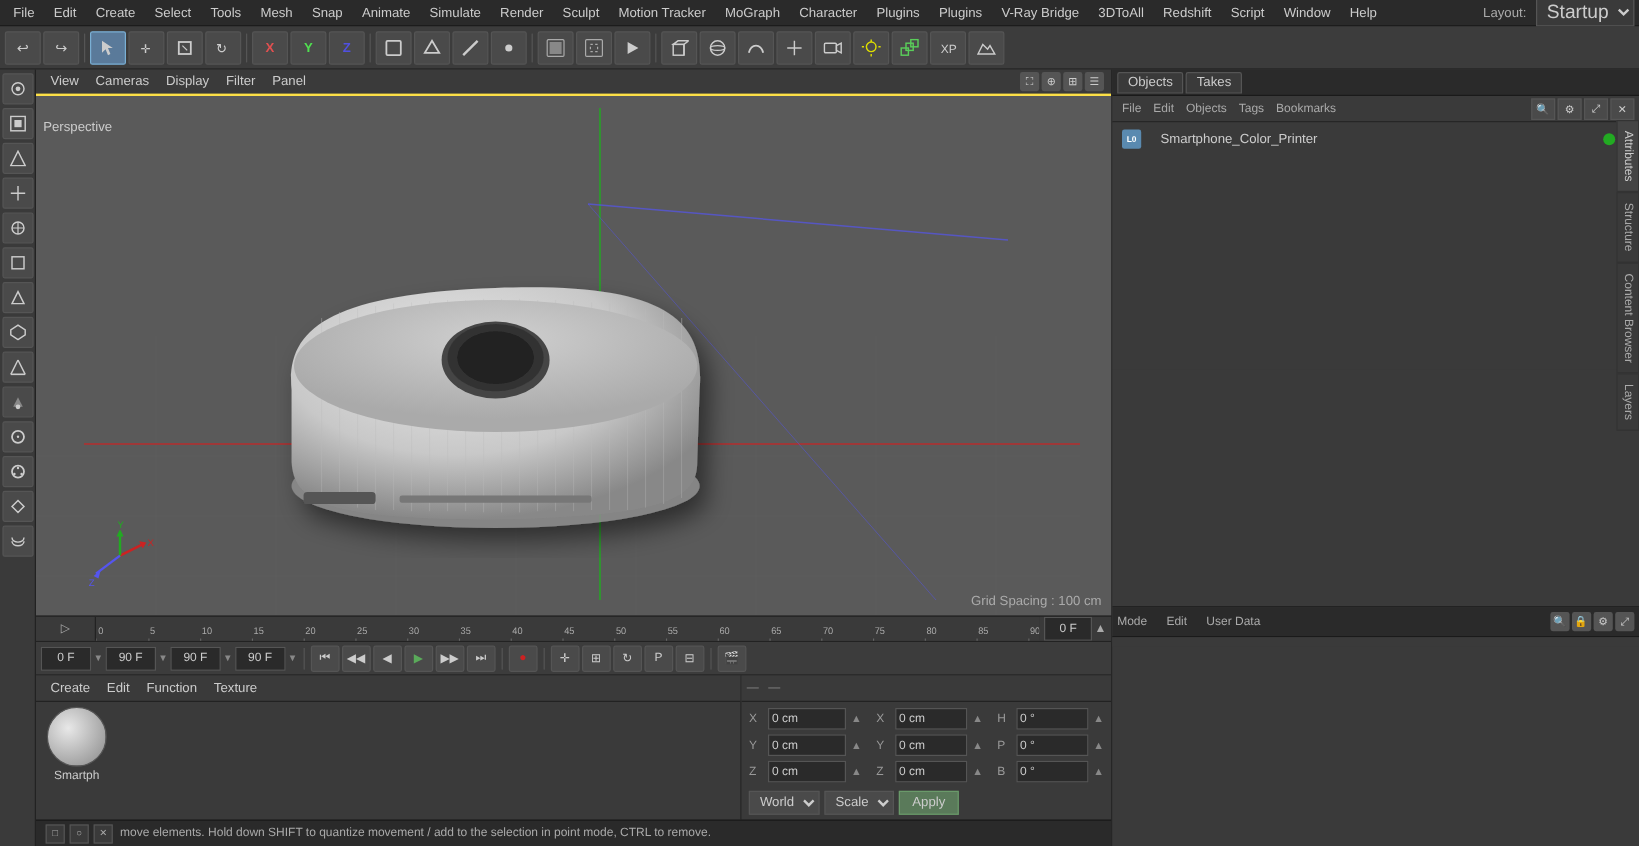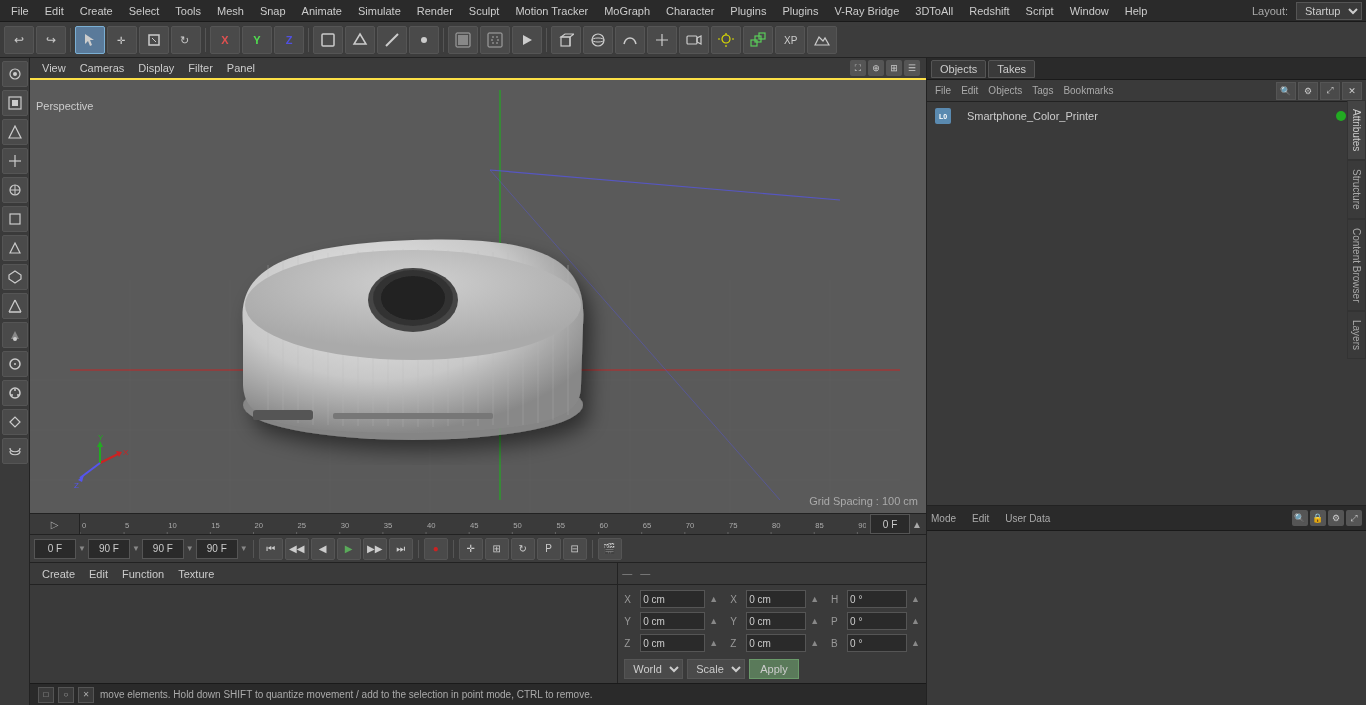--- a/index.html
+++ b/index.html
@@ -1,21 +1,21 @@
 <!DOCTYPE html>
 <html><head>
   <meta charset="utf-8">
   <style>
     * { margin: 0; padding: 0; box-sizing: border-box; }
     body { width: 1366px; height: 705px; overflow: hidden; background: #3a3a3a; font-family: Arial, sans-serif; font-size: 11px; color: #ccc; }
 
     
     #menu-bar { display: flex; align-items: center; height: 22px; background: #2a2a2a; border-bottom: 1px solid #1a1a1a; padding: 0 4px; gap: 2px; }
     .menu-item { padding: 2px 7px; cursor: pointer; color: #ccc; font-size: 11px; white-space: nowrap; }
-    #layout-select { background: #3a3a3a; color: #ccc; border: 1px solid #555; font-size: 11px; padding: 1px 4px; margin-left: 4px; }
+    #layout-select { background: #3a3a3a; color: #ccc; border: 1px solid #555; font-size: 16px; padding: 1px 4px; margin-left: 4px; }
     #layout-label { color: #aaa; font-size: 11px; margin-left: auto; display: flex; align-items: center; gap: 4px; }
 
     
     #toolbar { display: flex; align-items: center; height: 36px; background: #3c3c3c; border-bottom: 1px solid #222; padding: 0 4px; gap: 2px; }
     .tb-btn { width: 30px; height: 28px; background: #4a4a4a; border: 1px solid #555; border-radius: 2px; display: flex; align-items: center; justify-content: center; cursor: pointer; color: #ccc; font-size: 12px; }
     .tb-sep { width: 1px; height: 24px; background: #555; margin: 0 2px; }
     .tb-btn.active { background: #5a7a9a; border-color: #7aafd4; }
 
     
     #left-sidebar { width: 30px; background: #3a3a3a; border-right: 1px solid #222; display: flex; flex-direction: column; align-items: center; padding: 2px 0; gap: 1px; }
@@ -574,20 +574,26 @@
 
       <div id="bottom-area">
 
         <div id="material-panel">
           <div id="mat-menubar">
             <span class="mat-menu">Create</span>
             <span class="mat-menu">Edit</span>
             <span class="mat-menu">Function</span>
             <span class="mat-menu">Texture</span>
           </div>
+          <div id="mat-content">
+            <div class="mat-swatch">
+              <div class="mat-ball"></div>
+              <div class="mat-label">Smartph</div>
+            </div>
+          </div>
         </div>
 
         <div id="attr-panel">
           <div style="display:flex;height:22px;background:#3a3a3a;border-bottom:1px solid #222;align-items:center;padding:0 4px;">
             <span style="font-size:10px;color:#888;margin-right:8px;">—</span>
             <span style="font-size:10px;color:#888;margin-right:20px;">—</span>
           </div>
           <div id="coord-section">
 
             <div class="coord-line">

